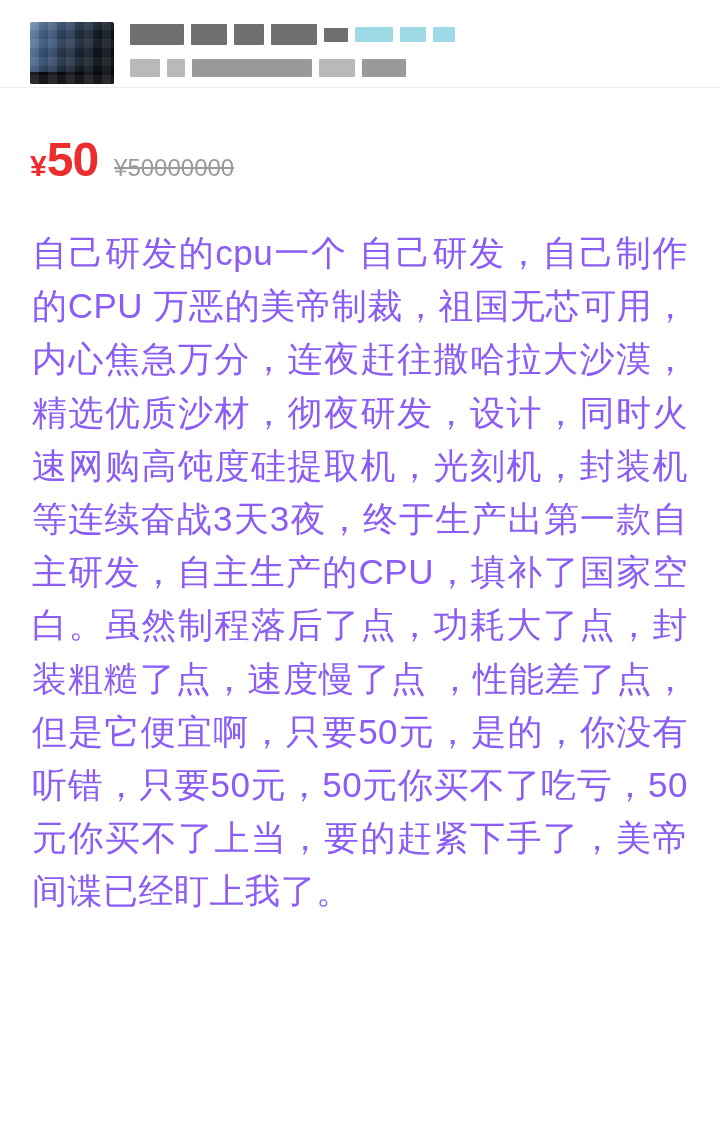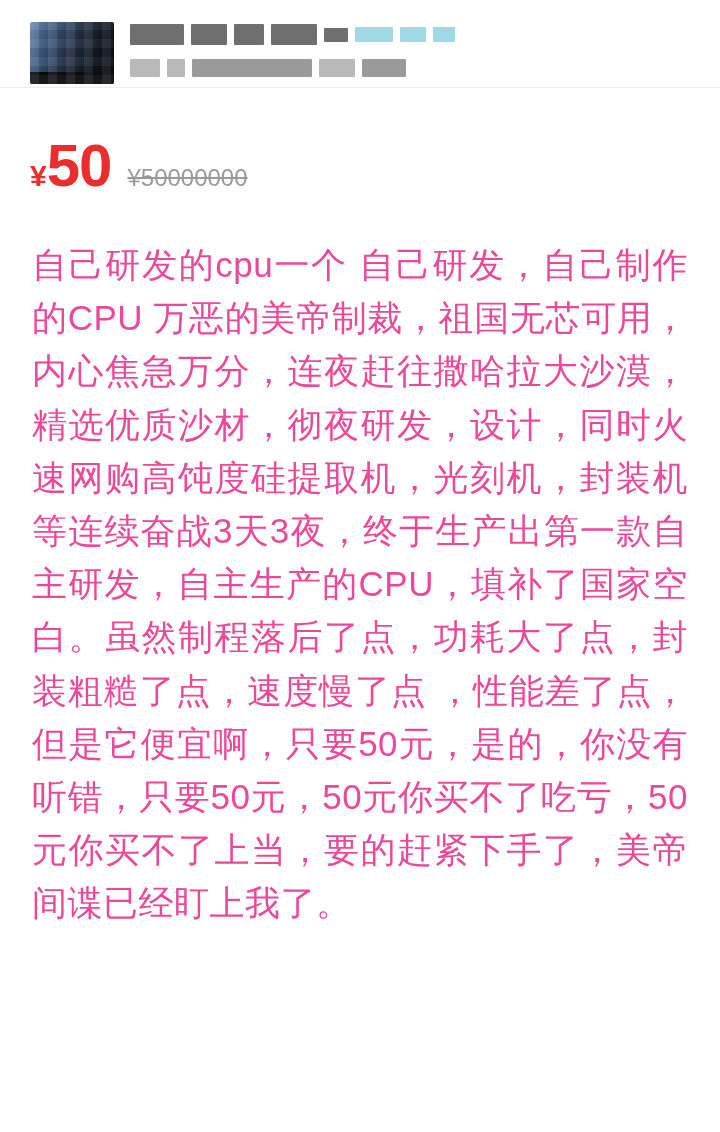--- a/index.html
+++ b/index.html
@@ -90,40 +90,40 @@
     align-items: baseline;
   }
   .price-symbol {
     color: #ec2d2d;
     font-size: 30px;
     font-weight: bold;
     line-height: 1;
   }
   .price-value {
     color: #ec2d2d;
-    font-size: 60px;
+    font-size: 48px;
     font-weight: bold;
     line-height: 1;
     letter-spacing: -1px;
   }
   .price-original {
     color: #9a9a9a;
     font-size: 24px;
     margin-left: 16px;
     text-decoration: line-through;
     line-height: 1;
   }
 
   
   .desc {
     padding: 42px 32px 0 32px;
     font-size: 35px;
     line-height: 1.52;
     letter-spacing: 0.5px;
-    color: #ec4899;
+    color: #8b5cf6;
     word-break: break-word;
     text-align: justify;
   }
 </style>
 </head>
 <body>
 
 <div class="page">
 
   <div class="header">

